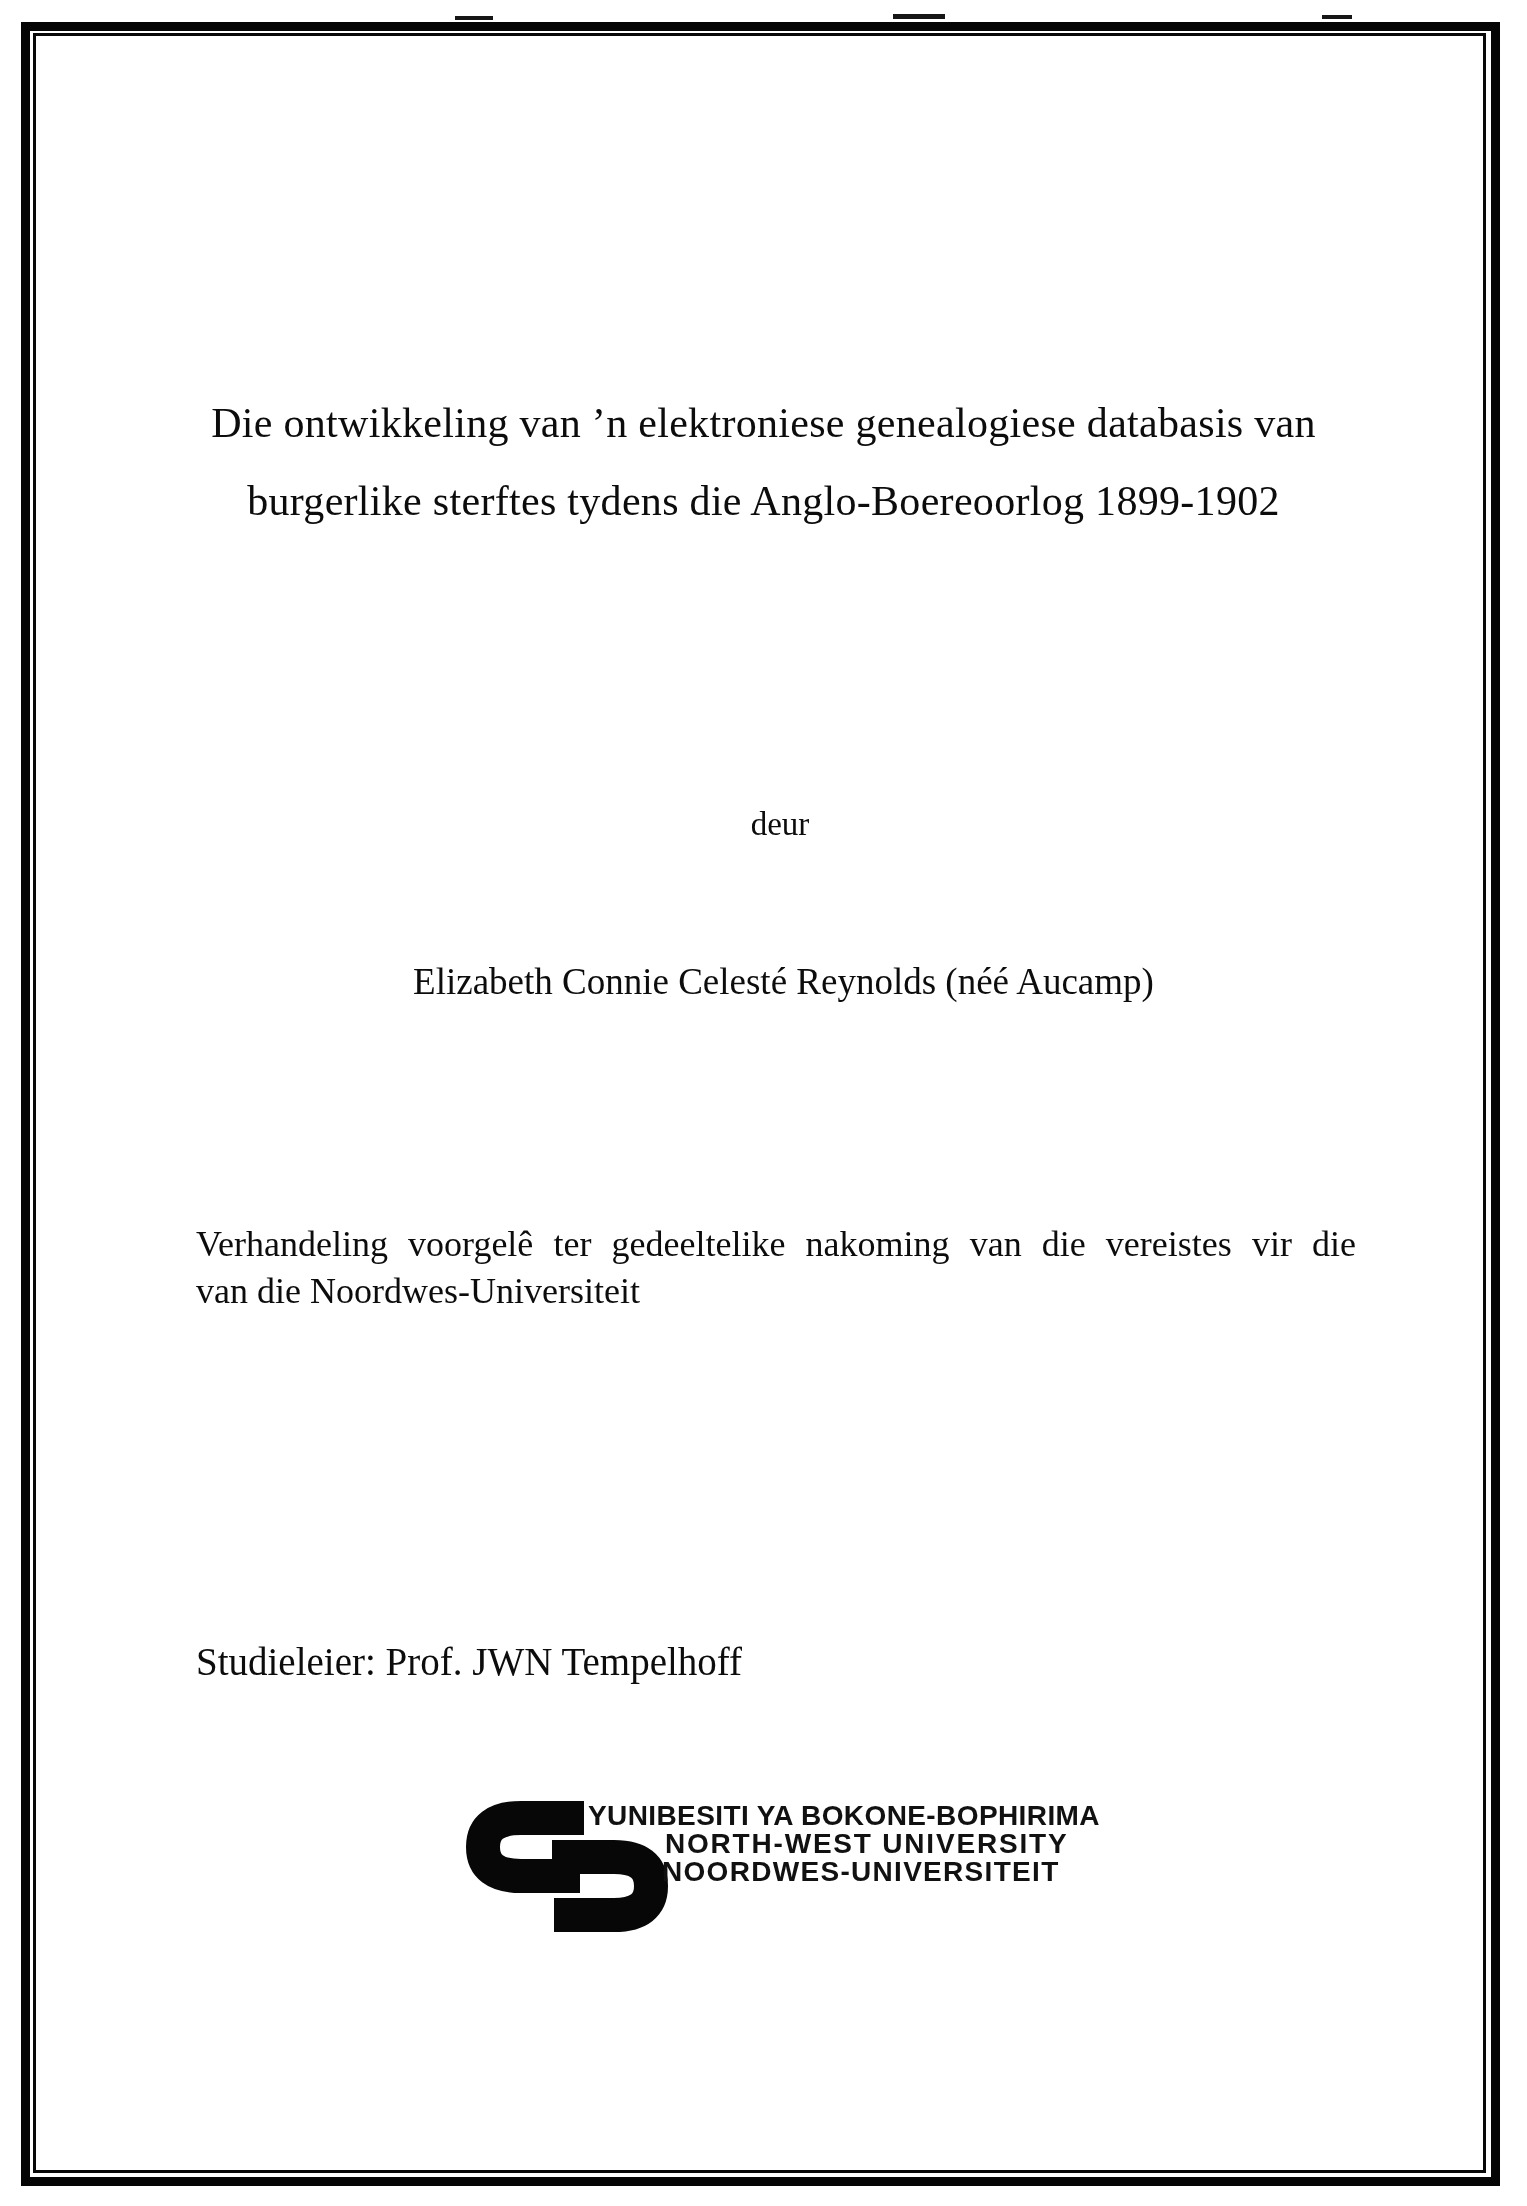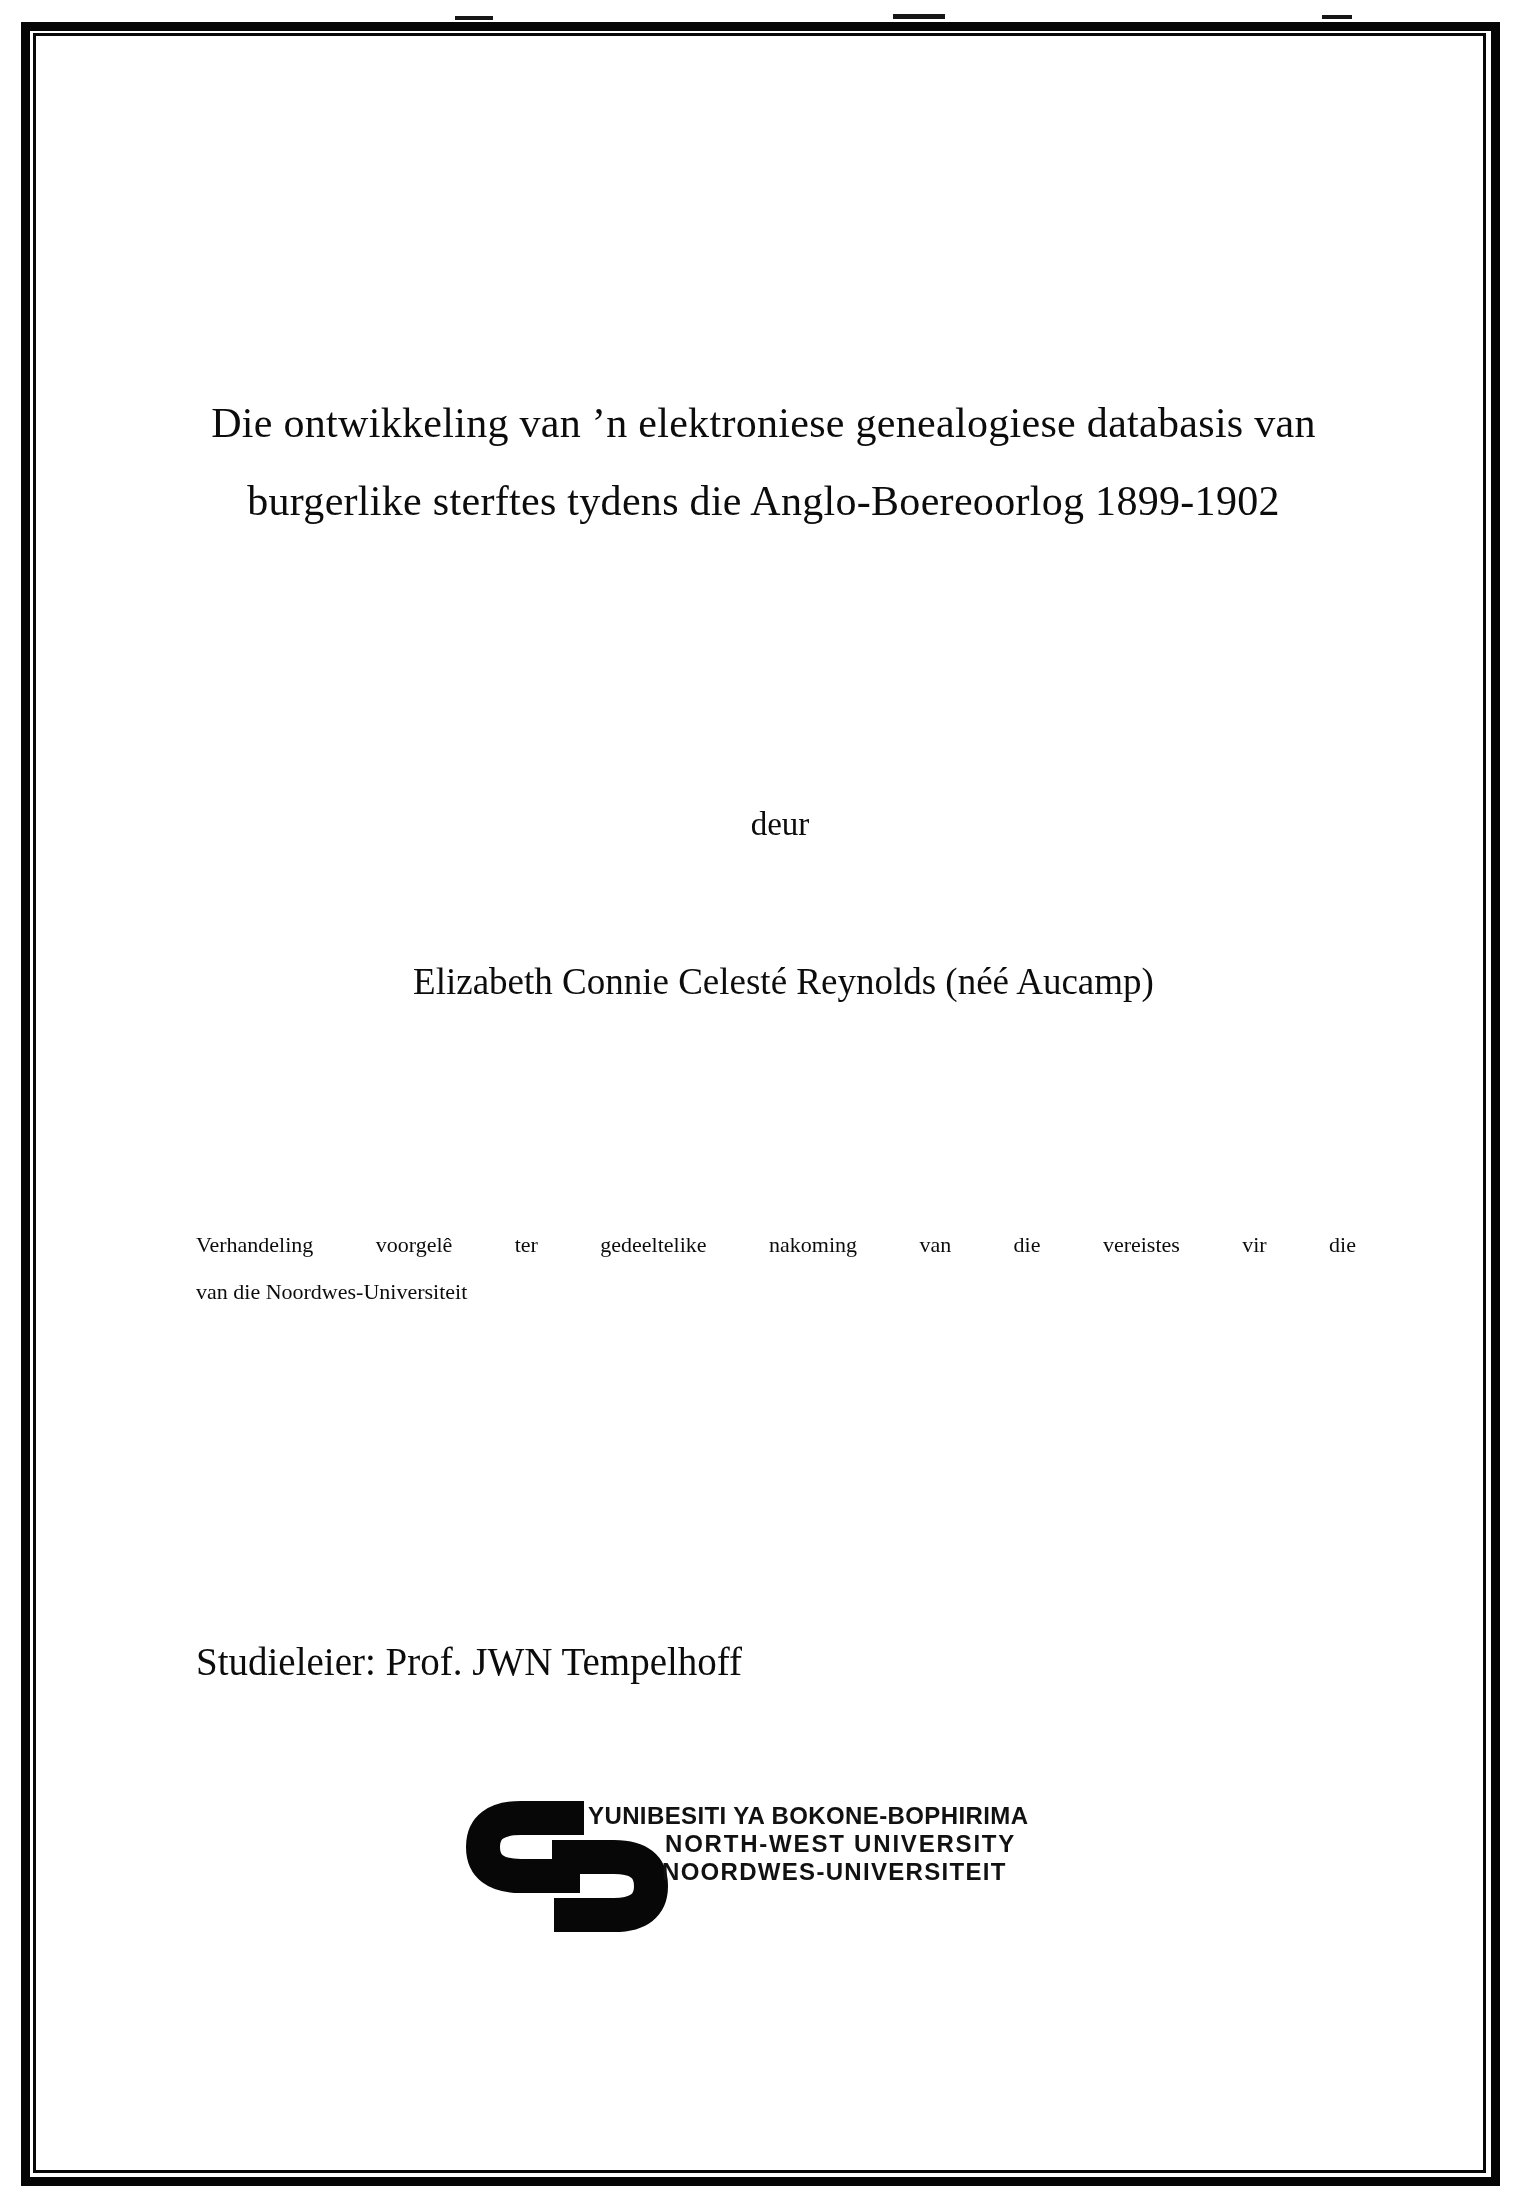--- a/index.html
+++ b/index.html
@@ -54,21 +54,21 @@
     position: absolute;
     top: 960px; left: 0; width: 1567px;
     text-align: center;
     font-size: 37px;
   }
 
   .statement {
     position: absolute;
     top: 1221px; left: 196px;
     width: 1160px;
-    font-size: 22px;
+    font-size: 36px;
     line-height: 47px;
   }
   .statement .line-justify {
     text-align: justify;
     text-align-last: justify;
   }
   .statement .italic { font-style: italic; }
 
   .supervisor-block {
     position: absolute;
@@ -77,21 +77,21 @@
     line-height: 42px;
   }
 
   .logo { position: absolute; left: 466px; top: 1799px; width: 640px; height: 140px; }
   .logo-mark { position: absolute; left: 0; top: 2px; }
   .logo-text {
     position: absolute;
     left: 122px; top: 3px;
     font-family: "Liberation Sans", sans-serif;
     font-weight: 700;
-    font-size: 24px;
+    font-size: 28px;
     line-height: 28px;
     color: #111111;
     white-space: nowrap;
   }
   .logo-text .lt1 { letter-spacing: 0.4px; }
   .logo-text .lt2 { margin-left: 77px; letter-spacing: 1.8px; }
   .logo-text .lt3 { margin-left: 74px; letter-spacing: 1.3px; }
 </style>
 </head>
 <body>

